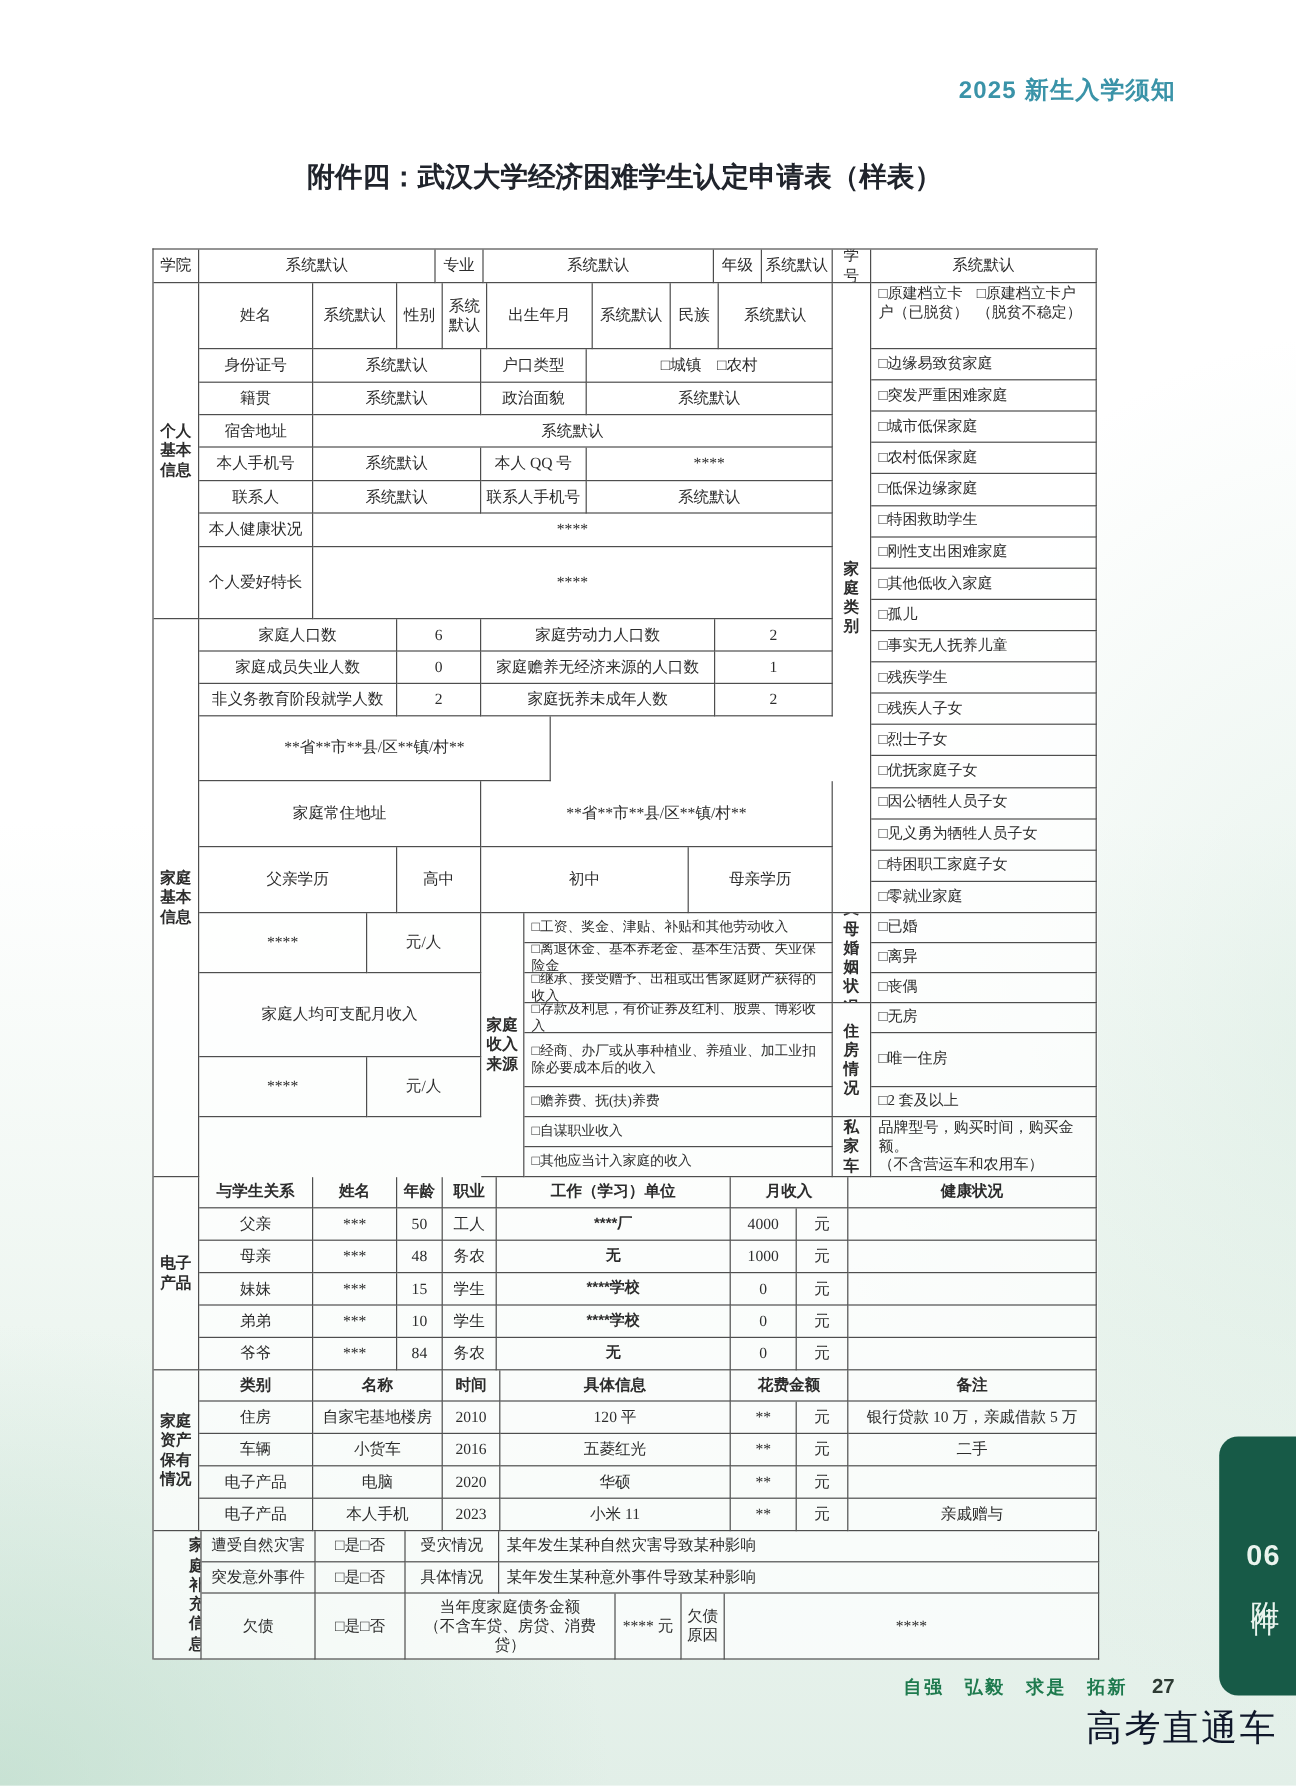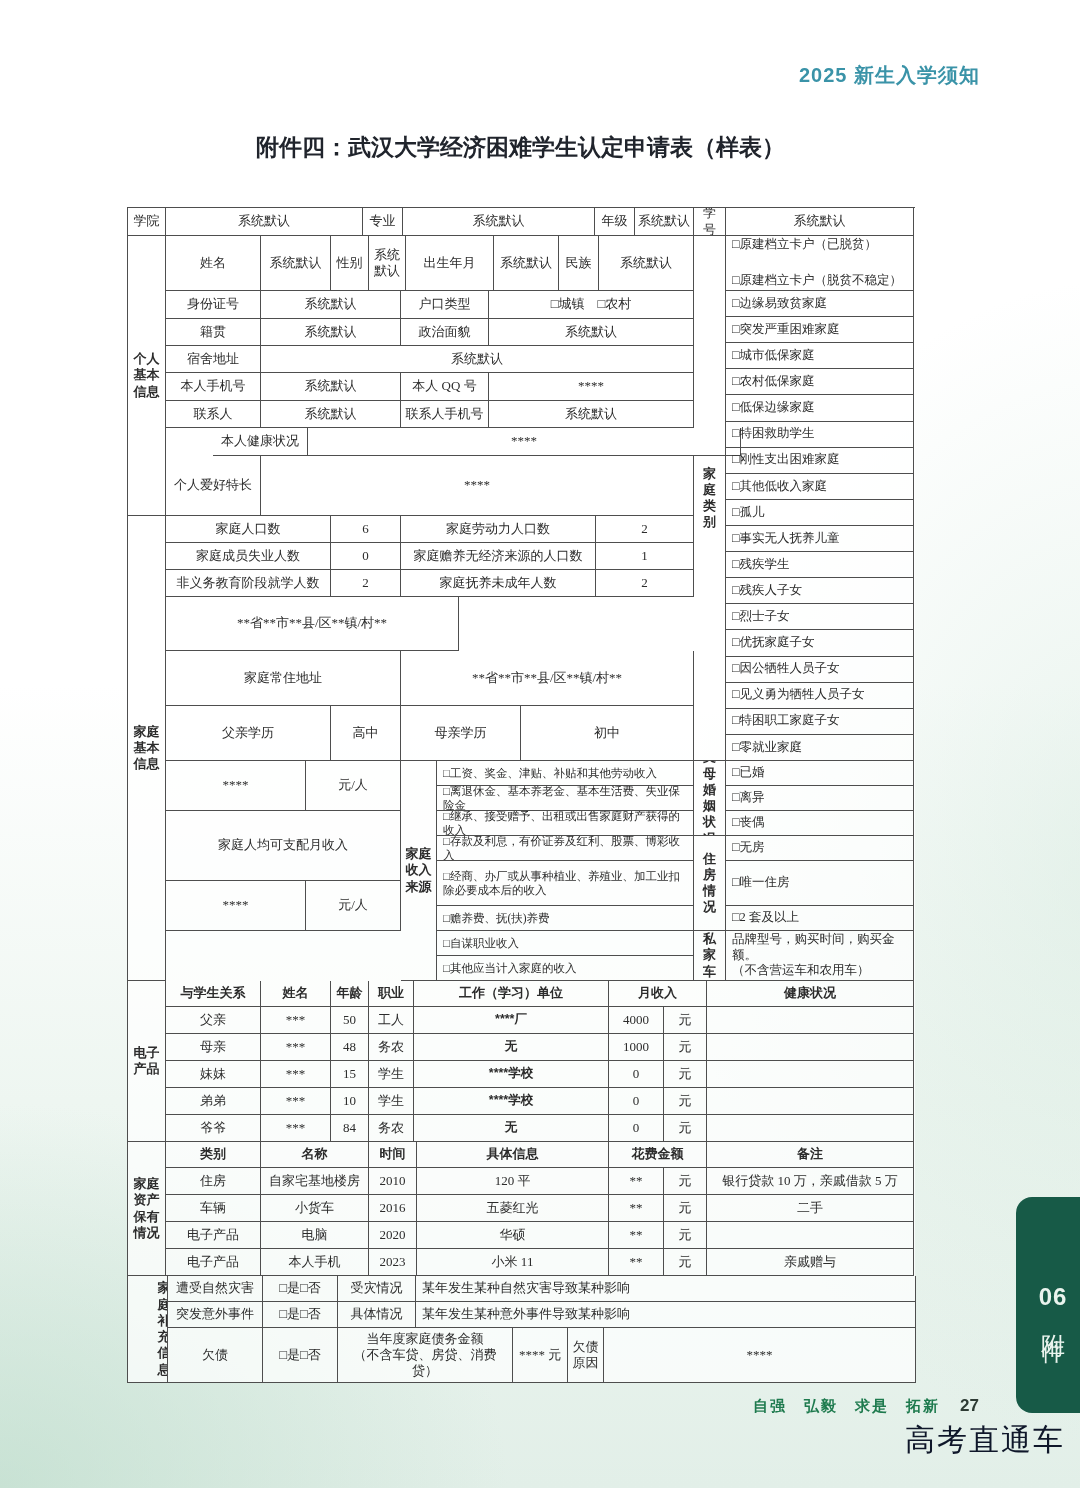--- a/index.html
+++ b/index.html
@@ -96,21 +96,21 @@
                 <div class="cell" style="width: 140px;">系统默认</div>
                 <div class="cell" style="width: 88px;">本人 QQ 号</div>
                 <div class="cell" style="width: 205px;">****</div>
               </div>
               <div class="trow" style="height: 27px;">
                 <div class="cell" style="width: 95px;">联系人</div>
                 <div class="cell" style="width: 140px;">系统默认</div>
                 <div class="cell" style="width: 88px;">联系人手机号</div>
                 <div class="cell" style="width: 205px;">系统默认</div>
               </div>
-              <div class="trow" style="height: 28px; margin-left: 47px;">
+              <div class="trow" style="height: 28px;">
                 <div class="cell" style="width: 95px;">本人健康状况</div>
                 <div class="cell" style="width: 433px;">****</div>
               </div>
               <div class="trow" style="height: 60px;">
                 <div class="cell" style="width: 95px;">个人爱好特长</div>
                 <div class="cell" style="width: 433px;">****</div>
               </div>
             </div>
           </div>
           <div class="sec">
@@ -137,22 +137,22 @@
               <div class="trow" style="height: 54px;">
                 <div class="cell" style="width: 293px;">**省**市**县/区**镇/村**</div>
               </div>
               <div class="trow" style="height: 55px;">
                 <div class="cell" style="width: 235px;">家庭常住地址</div>
                 <div class="cell" style="width: 293px;">**省**市**县/区**镇/村**</div>
               </div>
               <div class="trow" style="height: 55px;">
                 <div class="cell" style="width: 165px;">父亲学历</div>
                 <div class="cell" style="width: 70px;">高中</div>
+                <div class="cell" style="width: 173px;">初中</div>
                 <div class="cell" style="width: 120px;">母亲学历</div>
-                <div class="cell" style="width: 173px;">初中</div>
               </div>
               <div class="trow" style="height: 220px;">
                 <div class="col" style="width: 235px;">
                   <div class="trow" style="height: 50px;">
                     <div class="cell" style="width: 140px;">****</div>
                     <div class="cell" style="width: 95px;">元/人</div>
                   </div>
                   <div class="trow" style="height: 70px;">
                     <div class="cell" style="width: 235px;">家庭人均可支配月收入</div>
                   </div>
@@ -173,21 +173,21 @@
                   <div class="cell cb src" style="width: 257px; height: 25px; flex: 0 0 auto;">□其他应当计入家庭的收入</div>
                 </div>
               </div>
             </div>
           </div>
         </div>
       <div class="col" id="rightcol" style="width:220px">
           <div class="sec" style="height: 525px;">
             <div class="cell blb" style="width: 32px; height: 525px; flex: 0 0 auto;">家庭类别</div>
             <div class="col" style="width: 188px;">
-              <div class="cell cb cat" style="width: 188px; height: 55px; flex: 0 0 auto; flex-direction: column; align-items: flex-start; justify-content: space-between;">
+              <div class="cell cb cat" style="width: 188px; height: 55px; flex: 0 0 auto; flex-direction: row; align-items: flex-start; justify-content: center;">
                 <div>□原建档立卡户（已脱贫）</div>
                 <div>□原建档立卡户（脱贫不稳定）</div>
               </div>
               <div class="cell cb cat" style="width: 188px; flex: 1 1 0px;">□边缘易致贫家庭</div>
               <div class="cell cb cat" style="width: 188px; flex: 1 1 0px;">□突发严重困难家庭</div>
               <div class="cell cb cat" style="width: 188px; flex: 1 1 0px;">□城市低保家庭</div>
               <div class="cell cb cat" style="width: 188px; flex: 1 1 0px;">□农村低保家庭</div>
               <div class="cell cb cat" style="width: 188px; flex: 1 1 0px;">□低保边缘家庭</div>
               <div class="cell cb cat" style="width: 188px; flex: 1 1 0px;">□特困救助学生</div>
               <div class="cell cb cat" style="width: 188px; flex: 1 1 0px;">□刚性支出困难家庭</div>

